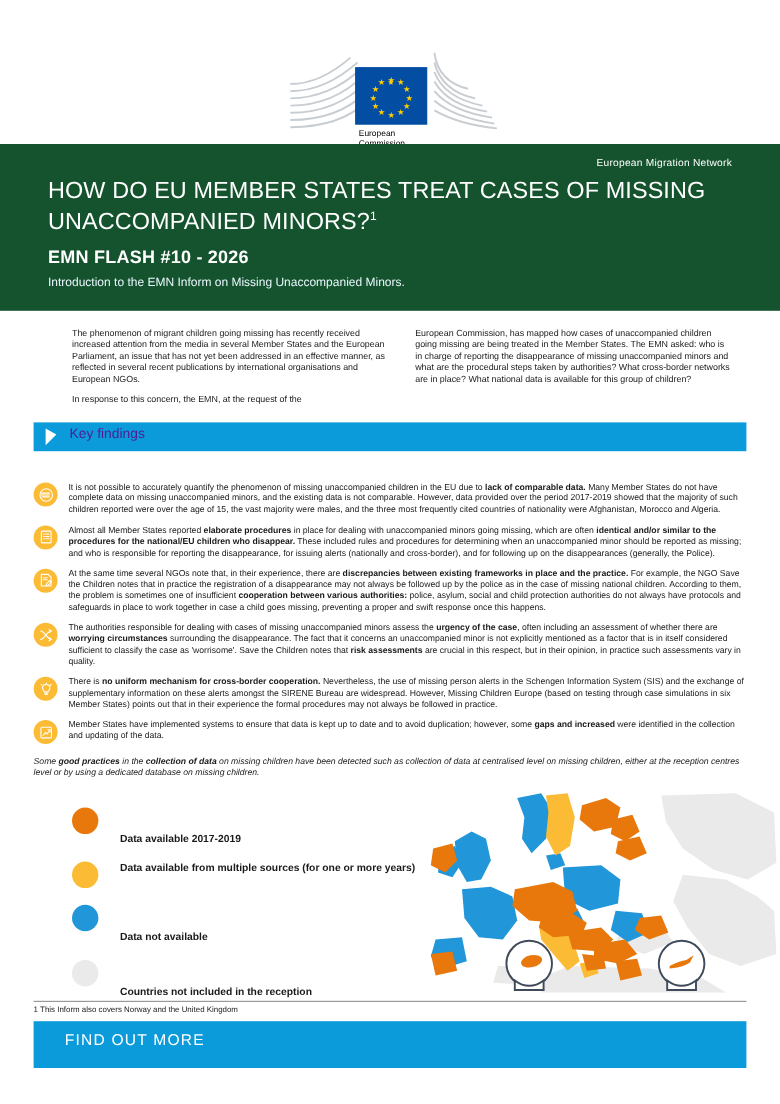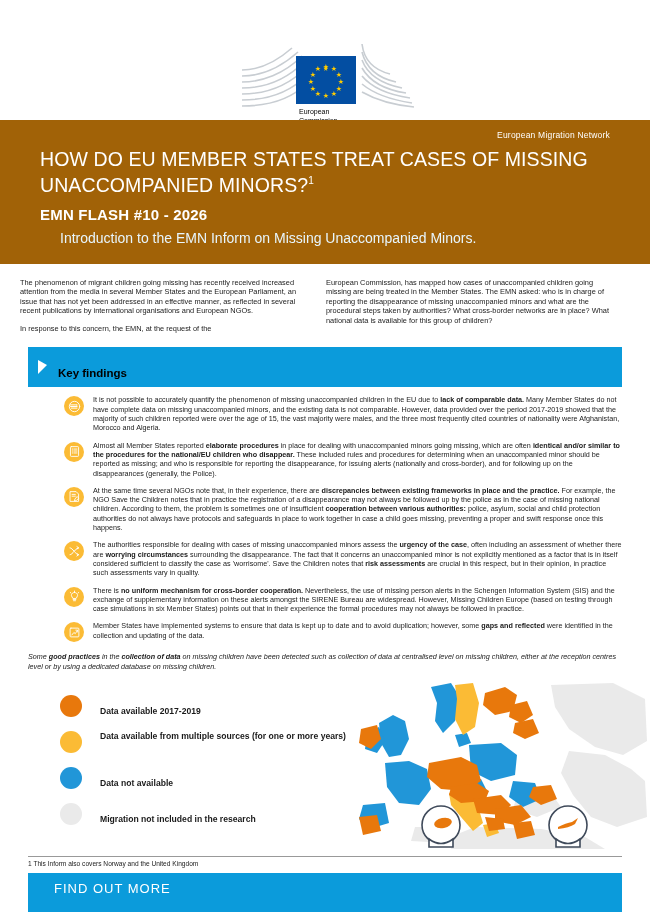--- a/index.html
+++ b/index.html
@@ -20,68 +20,68 @@
     background:#034EA2;
   }
   .ec-label {
     position:absolute; left:56px; top:84px; width:60px; height:30px;
     background:#fff; border-bottom:3px solid #034EA2;
     font-size:7px; line-height:9px; color:#000; padding:3px 0 0 3px;
     font-family:"Liberation Sans", sans-serif;
   }
 
   
-  .header { background:#a16207; padding:10px 40px 18px 40px; position:relative; }
+  .header { background:#14532d; padding:10px 40px 18px 40px; position:relative; }
   .emn-net { text-align:right; color:#fff; font-size:8.5px; letter-spacing:.2px; margin-bottom:8px;}
   .h-title {
     color:#fff; font-size:19.5px; font-weight:normal; line-height:22px;
     letter-spacing:.1px; text-transform:uppercase;
   }
   .h-title sup { font-size:10px; vertical-align:super; }
   .h-flash { color:#fff; font-size:15px; font-weight:bold; margin-top:10px; letter-spacing:.2px;}
-  .h-sub { color:#e8f6fd; font-size:14px; margin-top:7px;margin-left:20px; }
-
-  
-  .intro { display:flex; gap:22px; padding:14px 40px 6px 20px; }
+  .h-sub { color:#e8f6fd; font-size:10px; margin-top:7px; }
+
+  
+  .intro { display:flex; gap:22px; padding:14px 40px 6px 60px; }
   .intro .col { width:50%; font-size:7.4px; line-height:9.6px; color:#1a1a1a; }
   .intro p + p { margin-top:8px; }
 
   
   .banner {
-    background:#0B9BDB; margin:8px 28px 0 28px; padding:16px 10px 6px 30px;
-    position:relative; color:#000000; font-weight:bold;
+    background:#0B9BDB; margin:8px 28px 0 28px; padding:0 10px 6px 30px;
+    position:relative; color:#4c1d95; font-weight:normal;
   }
   .banner .tick {
     position:absolute; left:10px; top:50%; transform:translateY(-50%);
     width:0; height:0; border-left:9px solid #fff;
     border-top:5px solid transparent; border-bottom:9px solid transparent;
   }
   .banner-title { font-size:11.5px; line-height:14px; }
   .banner.tall { padding-top:8px; padding-bottom:8px; }
   .banner.tall .banner-title { font-size:12px; line-height:15px; }
 
   
-  .findings { padding:8px 28px 0 28px;margin-left:36px; }
+  .findings { padding:25px 28px 0 28px; }
   .finding { display:flex; gap:9px; margin-bottom:8px; }
   .ficon {
     flex:0 0 auto; width:20px; height:20px; border-radius:50%;
     background:#FBBB35; display:flex; align-items:center; justify-content:center;
     margin-top:1px;
   }
   .ficon svg { display:block; }
   .ftext { font-size:7.2px; line-height:9.3px; color:#1a1a1a; }
   .ftext b { font-weight:bold; }
   .goodpractice { padding:2px 28px 0 28px; font-size:7.2px; line-height:9.3px; color:#1a1a1a;font-style:italic; }
 
   
   .mapsec { position:relative; height:175px; margin-top:6px; }
   .legend { position:absolute; left:60px; top:18px; }
   .lg-row { display:flex; align-items:flex-start; margin-bottom:14px; }
   .lg-dot { width:22px; height:22px; border-radius:50%; flex:0 0 auto; }
-  .lg-label { font-size:8.6px; line-height:10.5px; color:#1a1a1a; margin-left:18px; margin-top:11px; font-weight:bold; }
+  .lg-label { font-size:8.6px; line-height:10.5px; color:#1a1a1a; margin-left:18px; margin-top:21px; font-weight:bold; }
   .lg-label.two { margin-top:0px; }
   .mapbox { position:absolute; right:0px; top:0px; width:295px; height:175px; }
 
   
   .footnote {
     margin:4px 28px 0 28px; border-top:1px solid #999; padding-top:3px;
     font-size:6.6px; color:#222;
   }
 
   
@@ -228,21 +228,21 @@
     </div>
 
     <div class="finding">
       <div class="ficon">
         <svg width="13" height="13" viewBox="0 0 16 16" fill="none" stroke="#fff" stroke-width="1.1" stroke-linecap="round">
           <rect x="2.6" y="2.6" width="10.8" height="10.8" rx="1"></rect>
           <path d="M4.8 11 L7.2 8 L9 9.4 L11.6 5.4"></path>
           <path d="M9.6 5.1 h2.3 v2.3"></path>
         </svg>
       </div>
-      <div class="ftext">Member States have implemented systems to ensure that data is kept up to date and to avoid duplication; however, some <b>gaps and reflected</b> were identified in the collection and updating of the data.</div>
+      <div class="ftext">Member States have implemented systems to ensure that data is kept up to date and to avoid duplication; however, some <b>gaps and increased</b> were identified in the collection and updating of the data.</div>
     </div>
 
   </div>
 
   <div class="goodpractice">Some <b>good practices</b> in the <b>collection of data</b> on missing children have been detected such as collection of data at centralised level on missing children, either at the reception centres level or by using a dedicated database on missing children.</div>
 
 
   <div class="mapsec">
 
     <div class="legend">
@@ -253,21 +253,21 @@
       <div class="lg-row">
         <span class="lg-dot" style="background: rgb(251, 187, 53);"></span>
         <span class="lg-label two">Data available from multiple sources (for one or more years)</span>
       </div>
       <div class="lg-row">
         <span class="lg-dot" style="background: rgb(33, 150, 216);"></span>
         <span class="lg-label">Data not available</span>
       </div>
       <div class="lg-row">
         <span class="lg-dot" style="background: rgb(234, 234, 234);"></span>
-        <span class="lg-label">Migration not included in the research</span>
+        <span class="lg-label">Countries not included in the reception</span>
       </div>
     </div>
 
     <div class="mapbox">
       <svg width="295" height="175" viewBox="0 0 295 175">
         <rect width="295" height="175" fill="#ffffff"></rect>
 
         <g fill="#EAEAEA">
           <path d="M196 8 L258 6 L290 22 L292 64 L268 78 L240 70 L214 52 L200 30 Z"></path>
           <path d="M214 74 L250 78 L276 92 L290 104 L292 140 L262 150 L236 140 L218 118 L206 96 Z"></path>

